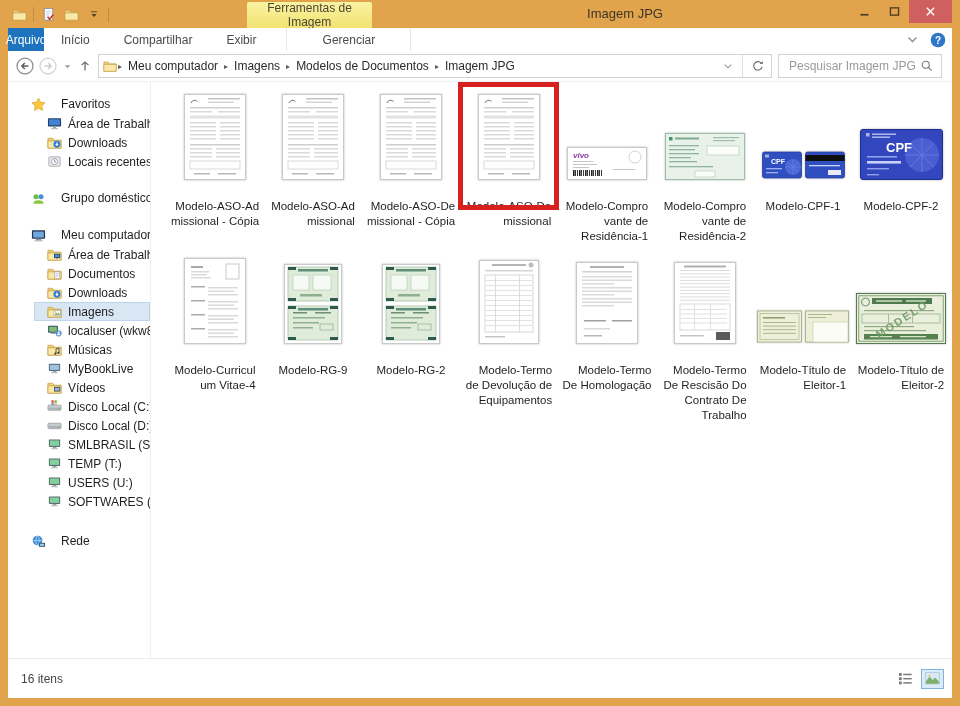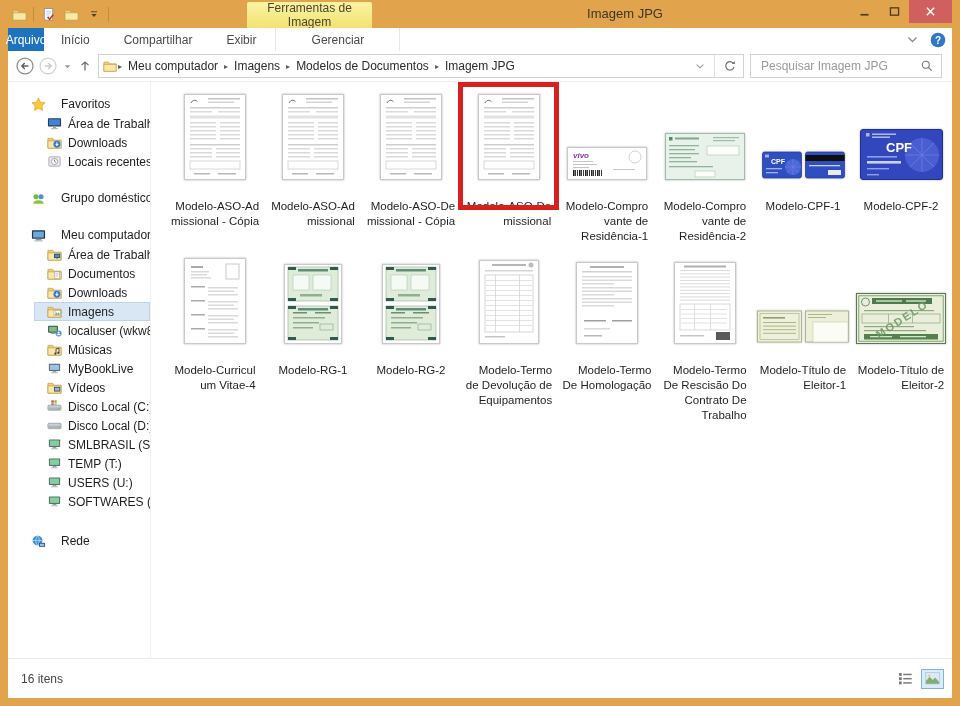--- a/index.html
+++ b/index.html
@@ -17,34 +17,34 @@
     padding-left:290px;font-size:13px;color:#3D3528;pointer-events:none;}
   .win-controls{position:absolute;right:0;top:0;height:23px;display:flex;align-items:stretch;}
   .wc-btn{width:30px;display:flex;align-items:center;justify-content:center;}
   .wc-close{width:43px;background:#D05F5F;display:flex;align-items:center;justify-content:center;}
   
   .inner{position:absolute;left:8px;top:28px;right:8px;bottom:8px;background:#fff;display:flex;flex-direction:column;}
   
   .tabrow{height:23px;display:flex;align-items:stretch;font-size:12px;color:#4A4A4A;position:relative;background:#fff;flex:0 0 auto;}
   .tab-file{width:36px;background:#1E73BE;color:#fff;display:flex;align-items:center;justify-content:center;}
   .tab{padding:0 17px;display:flex;align-items:center;}
-  .ctx-zone{width:125px;margin-left:2px;border-left:1px solid #E7E7E7;border-right:1px solid #E7E7E7;
+  .ctx-zone{width:125px;margin-left:13px;border-left:1px solid #E7E7E7;border-right:1px solid #E7E7E7;
     display:flex;align-items:center;justify-content:center;}
   .ribbon-right{position:absolute;right:6px;top:0;height:23px;display:flex;align-items:center;gap:11px;}
   .icon-btn{display:flex;align-items:center;justify-content:center;}
   
   .addressrow{height:31px;display:flex;align-items:center;padding:0 10px 0 8px;gap:6px;border-bottom:1px solid #F1F1F1;flex:0 0 auto;}
   .nav{display:flex;align-items:center;gap:5px;}
   .addr-box{flex:1;height:24px;border:1px solid #D2D2D2;display:flex;align-items:center;padding:0 2px 0 4px;
     font-size:12px;color:#2B2B2B;min-width:0;overflow:hidden;}
   .crumb{padding:0 5px;white-space:nowrap;cursor:default;}
   .crumb-sep{color:#5A5A5A;font-size:8px;padding:0 1px;}
   .addr-right{margin-left:auto;display:flex;align-items:center;height:100%;}
   .addr-div{width:1px;height:22px;background:#E0E0E0;margin:0 4px;}
-  .search-box{width:192px;height:24px;border:1px solid #D2D2D2;display:flex;align-items:center;padding:0 7px 0 8px;}
+  .search-box{width:164px;height:24px;border:1px solid #D2D2D2;display:flex;align-items:center;padding:0 7px 0 8px;}
   .search-box input{border:0;outline:0;flex:1;min-width:0;font-size:12px;color:#444;font-family:"Liberation Sans",sans-serif;background:transparent;}
   .search-box input::placeholder{color:#9A9A9A;}
   
   .bodyrow{flex:1;display:flex;min-height:0;}
   .sidebar{width:143px;flex:0 0 auto;border-right:1px solid #F0F0F0;padding-top:12px;font-size:12px;color:#1E1E1E;overflow:hidden;}
   .side-header{display:flex;align-items:center;gap:15px;padding-left:23px;height:20px;margin-top:17px;white-space:nowrap;cursor:default;}
   .side-header.first{margin-top:0;}
   .side-header.gap-big{margin-top:20px;}
   .side-item{display:flex;align-items:center;gap:6px;padding-left:39px;height:19px;white-space:nowrap;cursor:default;}
   .side-item.selected{background:#D9E7F5;box-shadow:inset 0 0 0 1px #BCD4EC;margin-left:26px;padding-left:13px;}
@@ -742,21 +742,21 @@
                 <rect x="46" y="73" width="8" height="3" fill="#2E5B4B"></rect>
                 <rect x="14" y="44" width="30" height="2.5" fill="#5E8F7A"></rect>
                 <rect x="9" y="48" width="14" height="1.5" fill="#6E8F6E"></rect>
                 <rect x="31" y="48" width="16" height="1.5" fill="#6E8F6E"></rect>
                 <rect x="9" y="53" width="32" height="1.5" fill="#8FAF8F"></rect>
                 <rect x="9" y="58" width="26" height="1.5" fill="#8FAF8F"></rect>
                 <rect x="9" y="63" width="20" height="1.5" fill="#8FAF8F"></rect>
                 <rect x="36" y="60" width="13" height="6" fill="none" stroke="#8FAF8F" stroke-width="0.7"></rect>
               </svg>
             </div>
-            <div class="flabel">Modelo-RG-1</div>
+            <div class="flabel">Modelo-RG-9</div>
           </div>
           <div class="cell">
             <div class="thumb">
               <svg width="58" height="80">
                 <rect x="0.5" y="0.5" width="57" height="79" fill="#FFF" stroke="#C9C9C9"></rect>
                 <rect x="4" y="3" width="50" height="34" fill="#DFECD9" stroke="#A8C0A8" stroke-width="0.8"></rect>
                 <rect x="4" y="3" width="8" height="3" fill="#2E5B4B"></rect>
                 <rect x="4" y="34" width="8" height="3" fill="#2E5B4B"></rect>
                 <rect x="46" y="3" width="8" height="3" fill="#2E5B4B"></rect>
                 <rect x="46" y="34" width="8" height="3" fill="#2E5B4B"></rect>

